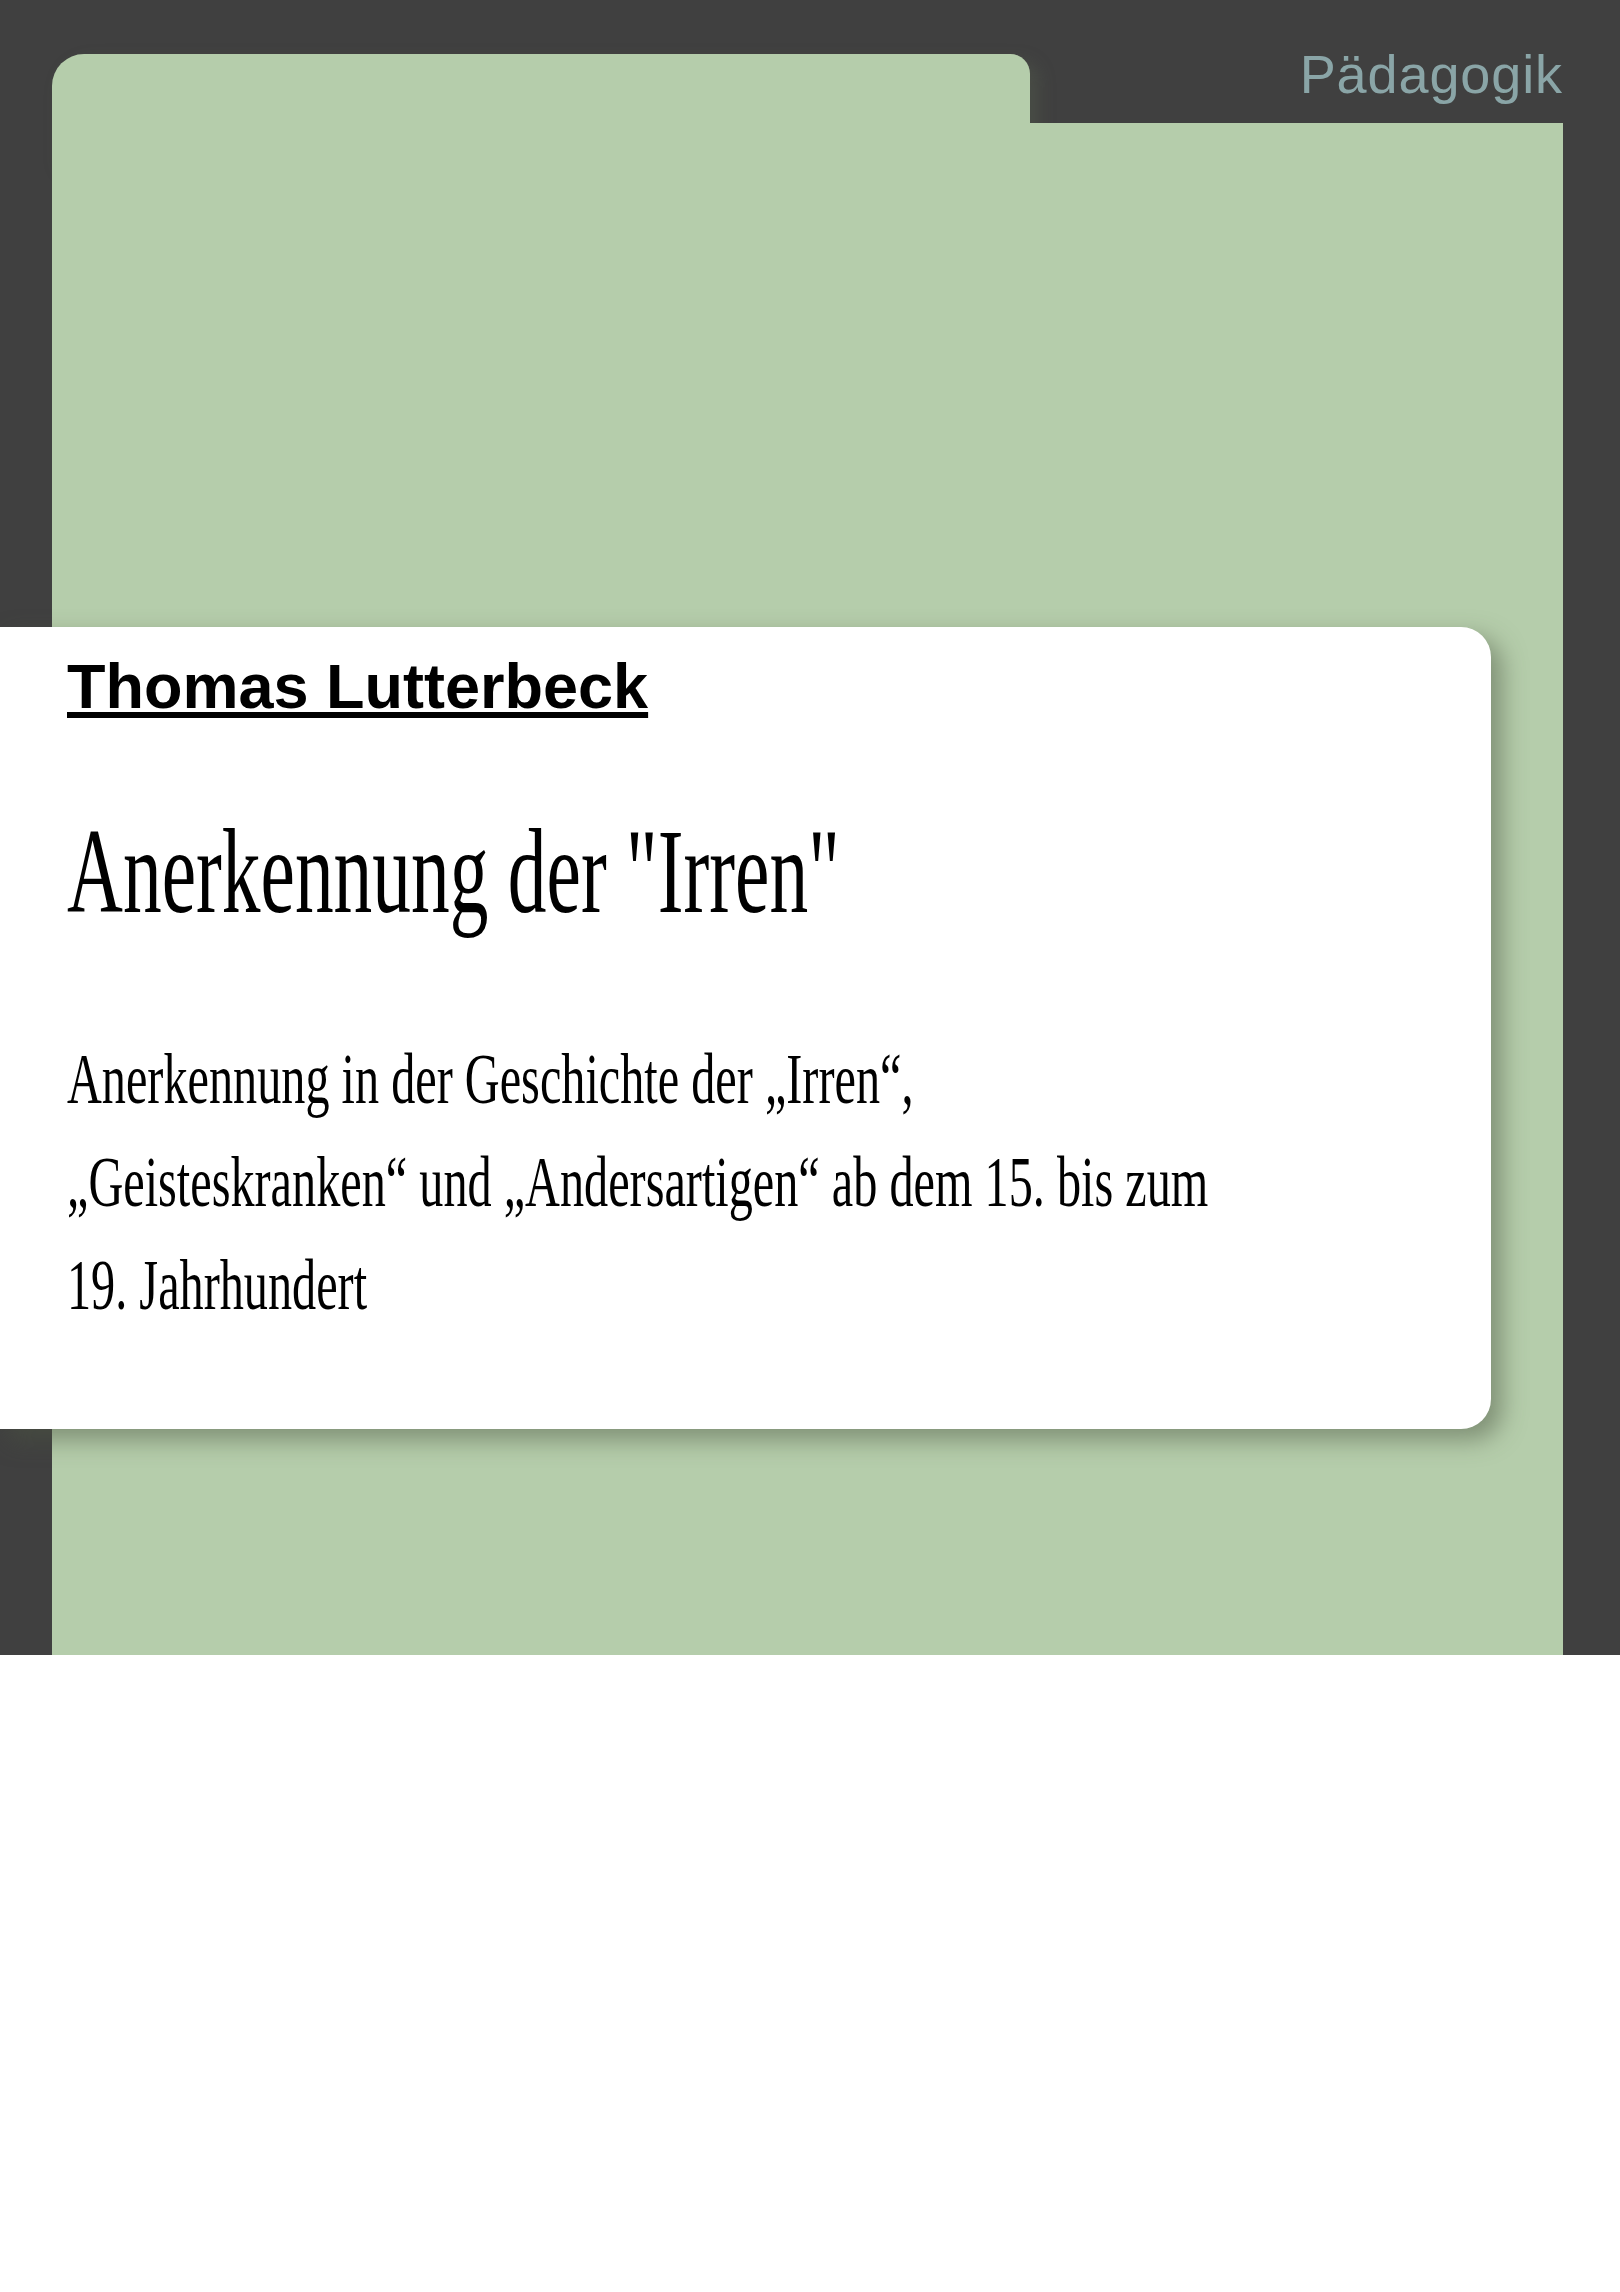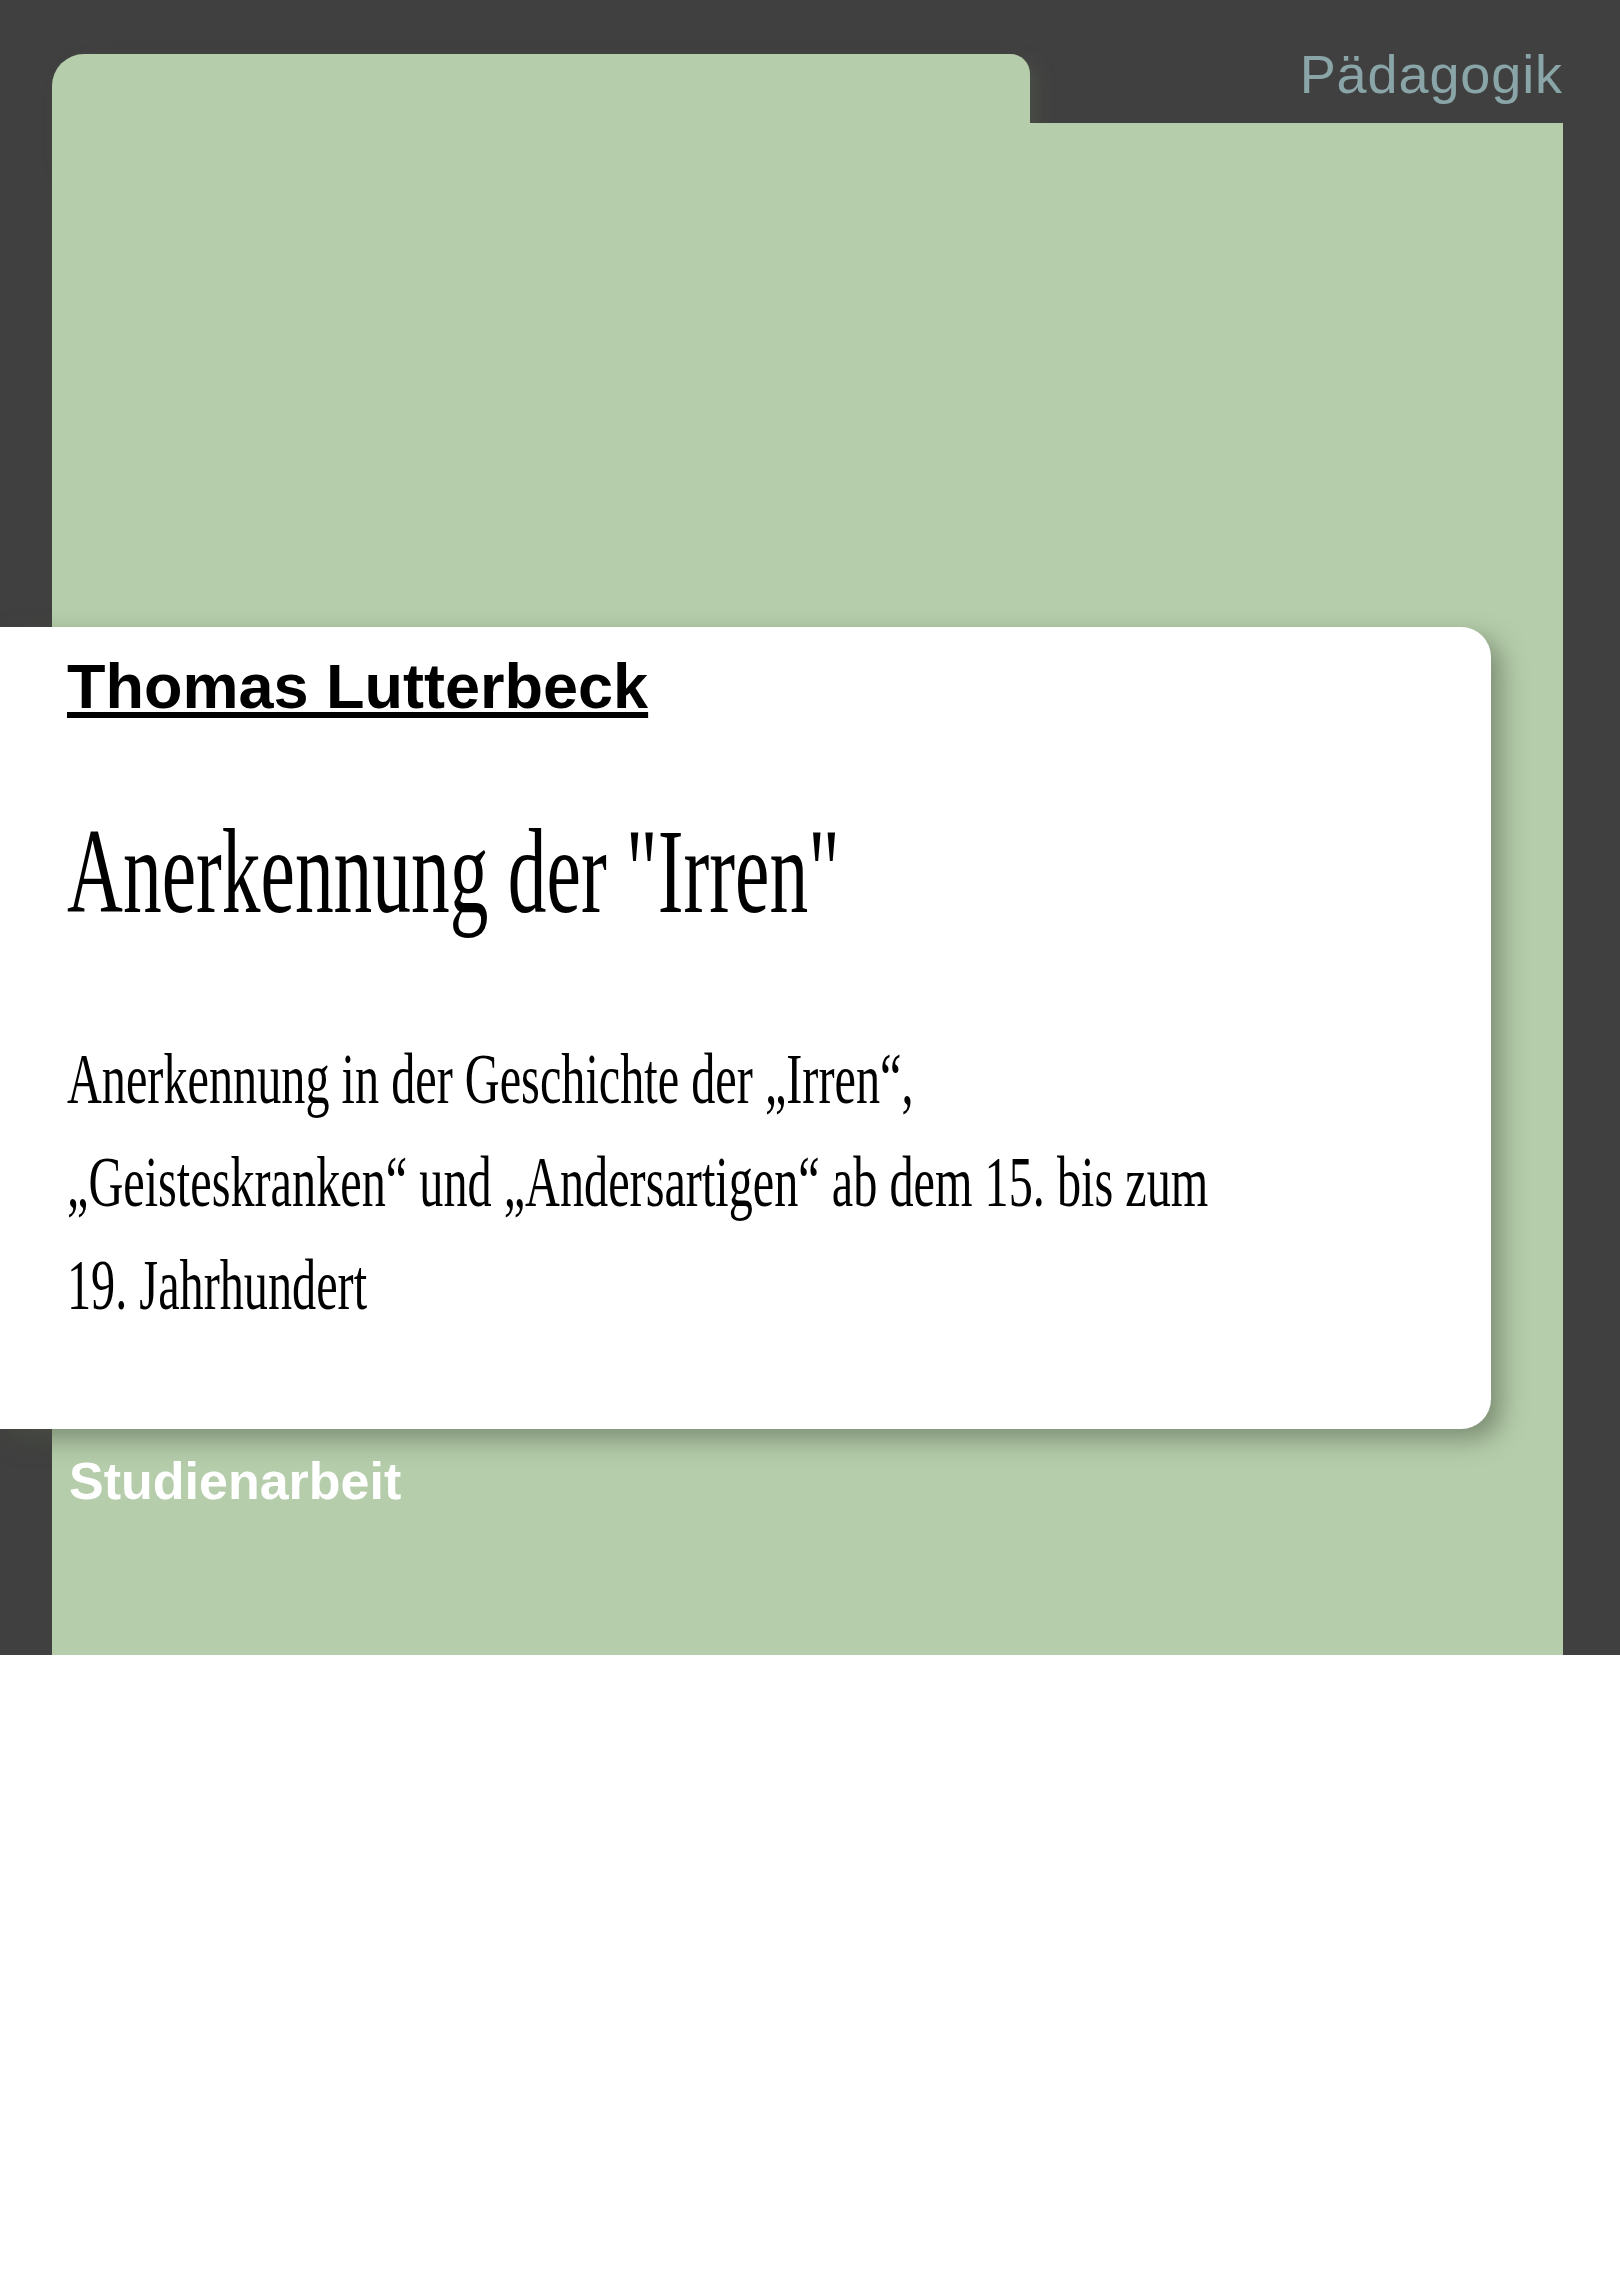--- a/index.html
+++ b/index.html
@@ -148,21 +148,20 @@
   <div class="card">
     <div class="author">Thomas Lutterbeck</div>
     <h1 class="title">Anerkennung der "Irren"</h1>
     <div class="subtitle">
       <div>Anerkennung in der Geschichte der „Irren“,</div>
       <div>„Geisteskranken“ und „Andersartigen“ ab dem 15. bis zum</div>
       <div>19. Jahrhundert</div>
     </div>
   </div>
 
-  <div class="doctype">Studienarbeit</div>
 
   <div class="logo">
     <div class="logo-letter">G</div>
     <div class="logo-letter">R</div>
     <div class="logo-letter">I</div>
     <div class="logo-letter">N</div>
     <div class="logo-smiley">
       <div class="smiley-eye-left"></div>
       <div class="smiley-eye-right"></div>
       <div class="smiley-mouth"></div>

